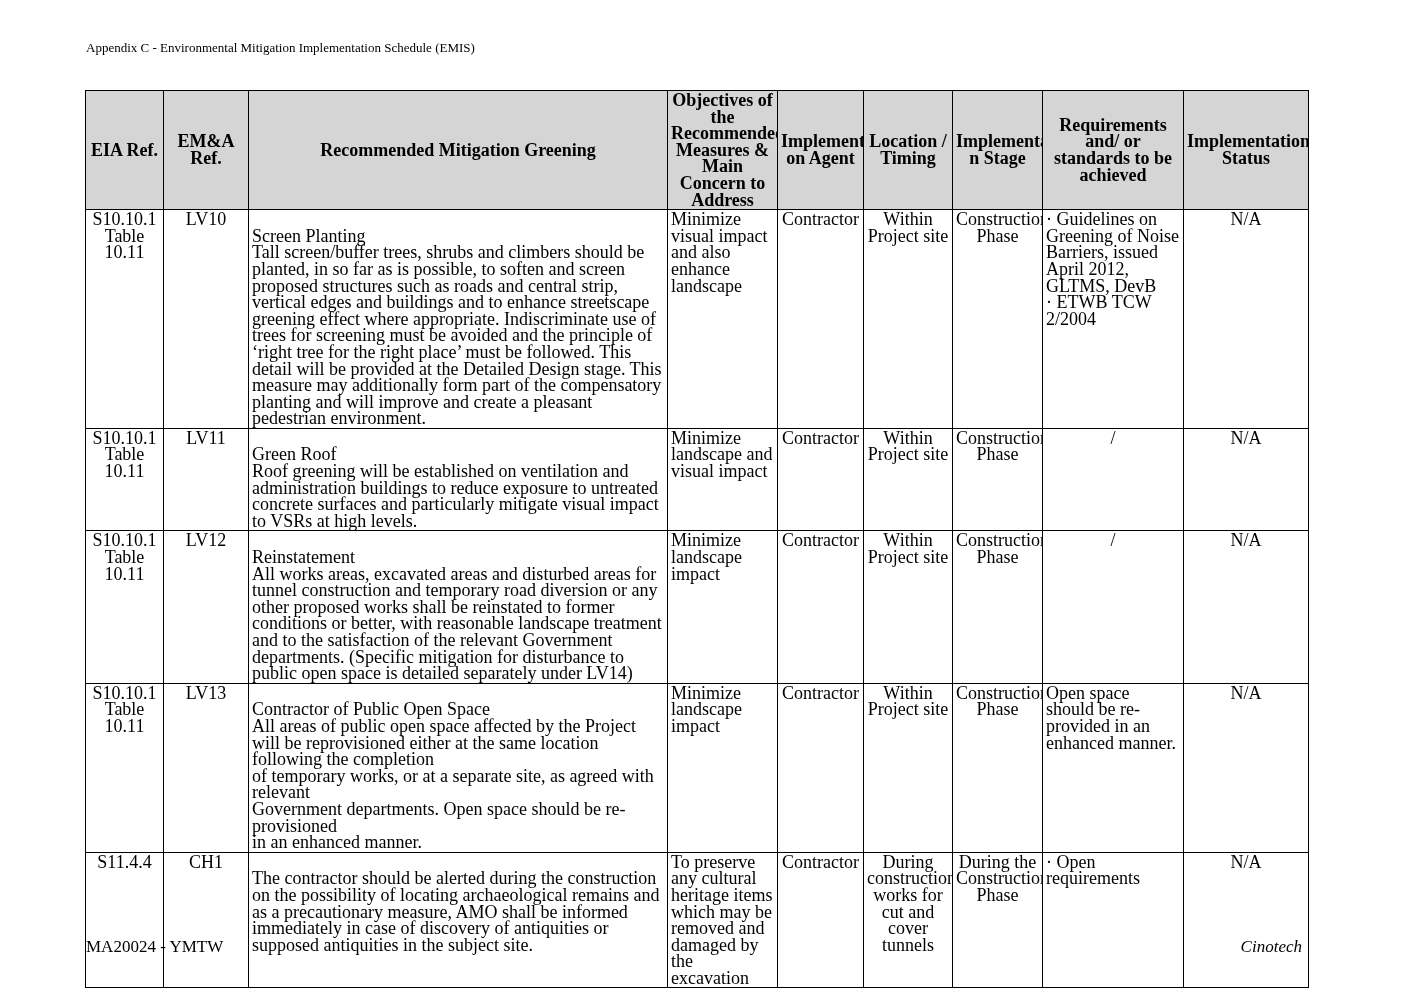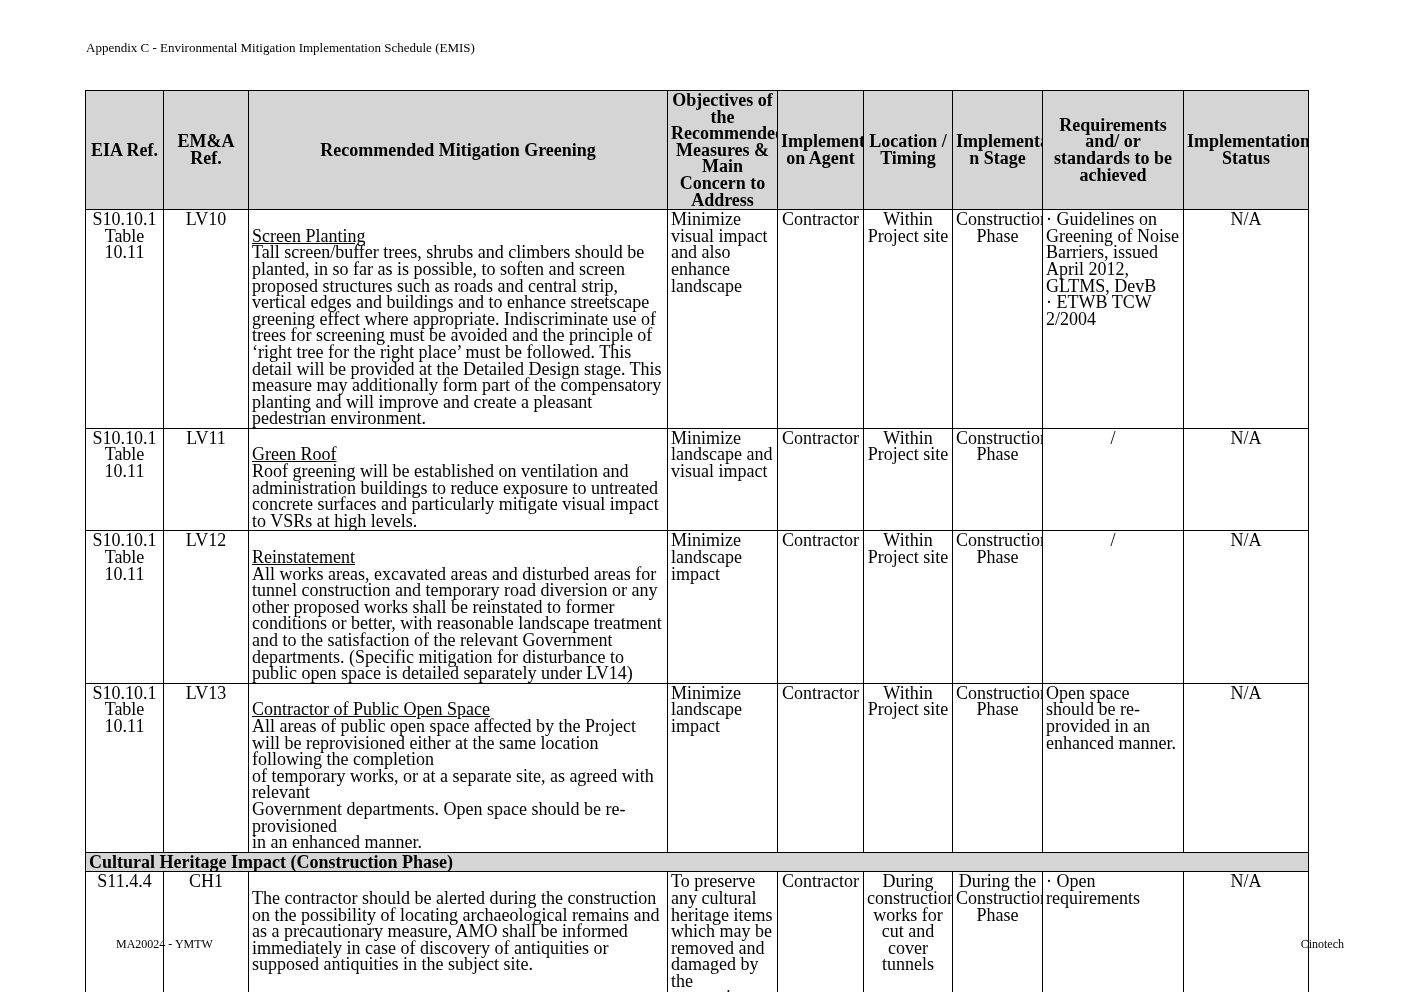--- a/index.html
+++ b/index.html
@@ -49,39 +49,37 @@
   tr.section-row td {
     background: #d5d5d5;
     font-weight: bold;
     text-align: left;
     height: 14px;
     white-space: normal;
   }
   .center { text-align: center; }
   .measure-title {
     display: block;
-    text-decoration: underline;
   }
   tr.r0 td { height: 165px; }
   tr.r1 td { height: 76px; }
   tr.r2 td { height: 114px; }
   tr.r3 td { height: 120px; }
   tr.r4 td { height: 101px; }
   .footer {
     position: absolute;
     left: 86px;
     top: 937px;
     width: 1232px;
     height: 16px;
-    font-size: 12px;
-    margin-left: 30px;
+    font-size: 17px;
   }
   .footer .f-left  { position: absolute; left: 0; top: 0; }
   .footer .f-page  { position: absolute; left: 0; right: 0; top: 0; text-align: center; }
-  .footer .f-right { position: absolute; right: 4px; top: 0; }
+  .footer .f-right { position: absolute; right: 16px; top: 0; font-style: italic; }
 </style>
 </head>
 <body>
 
 <div class="doc-title">Appendix C - Environmental Mitigation Implementation Schedule (EMIS)</div>
 
 <table class="emis">
   <colgroup>
     <col style="width:78px">
     <col style="width:85px">
@@ -166,23 +164,20 @@
 in an enhanced manner.</span>
       </td>
       <td>Minimize landscape impact</td>
       <td class="center">Contractor</td>
       <td class="center">Within Project site</td>
       <td class="center">Construction Phase</td>
       <td>Open space should be re-provided in an enhanced manner.</td>
       <td class="center">N/A</td>
     </tr>
 
-    <tr class="section-row">
-      <td colspan="9">Cultural Heritage Impact (Construction Phase)</td>
-    </tr>
 
     <tr class="r4">
       <td class="center">S11.4.4</td>
       <td class="center">CH1</td>
       <td>
         <span class="measure-title"></span><span>The contractor should be alerted during the construction on the possibility of locating archaeological remains and as a precautionary measure, AMO shall be informed immediately in case of discovery of antiquities or supposed antiquities in the subject site.</span>
       </td>
       <td>To preserve any cultural heritage items which may be removed and damaged by the excavation</td>
       <td class="center">Contractor</td>
       <td class="center">During construction works for cut and cover tunnels</td>

